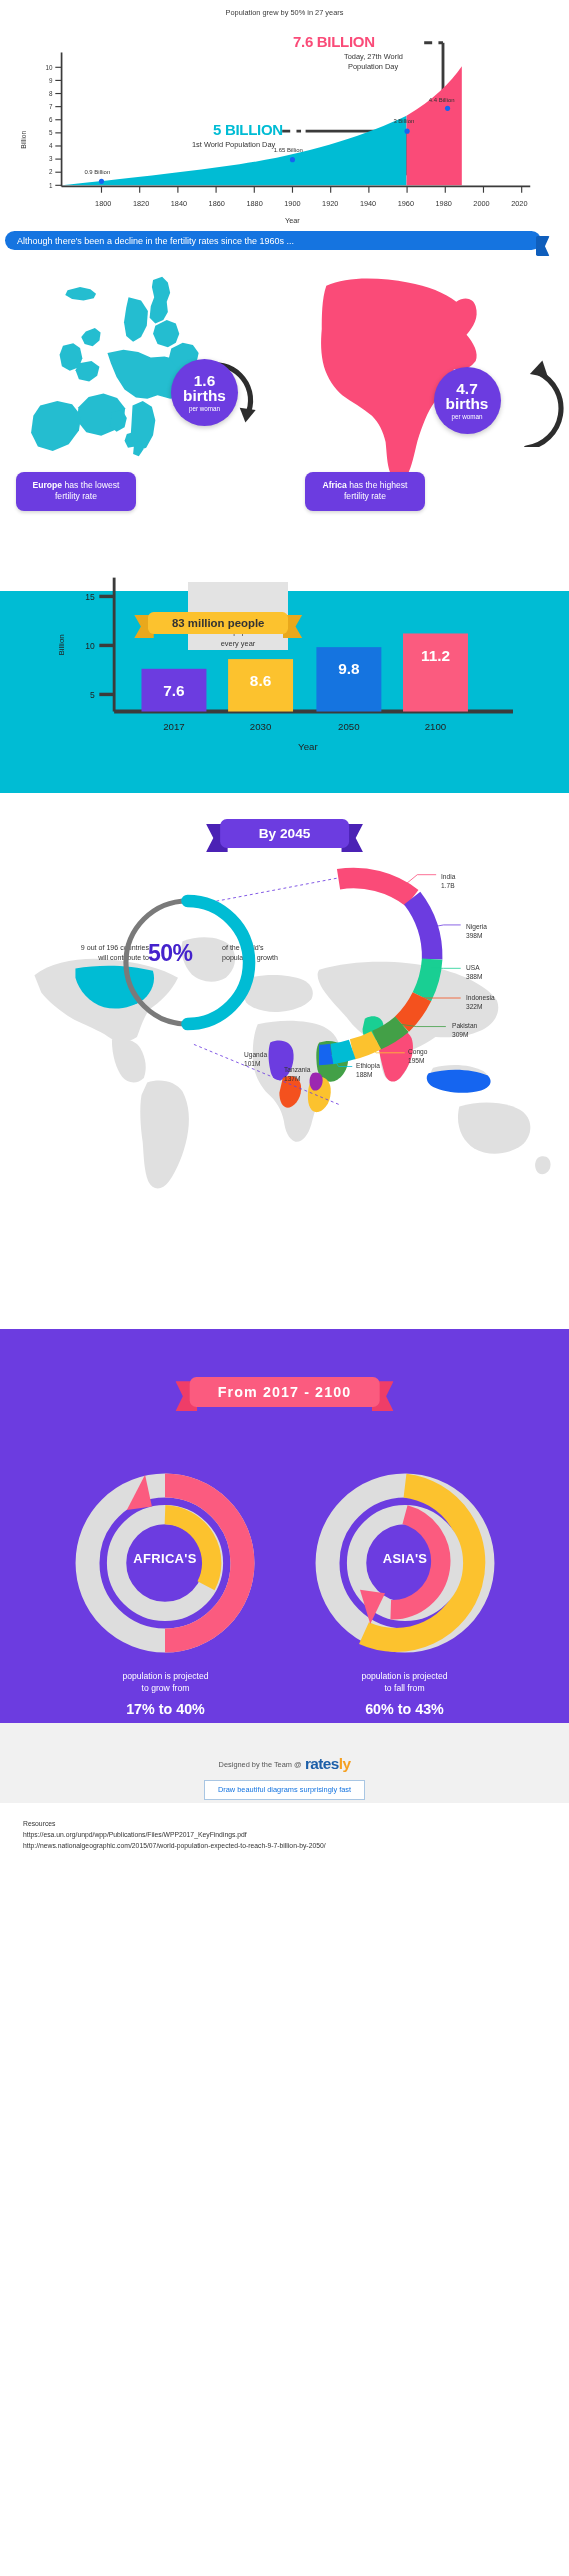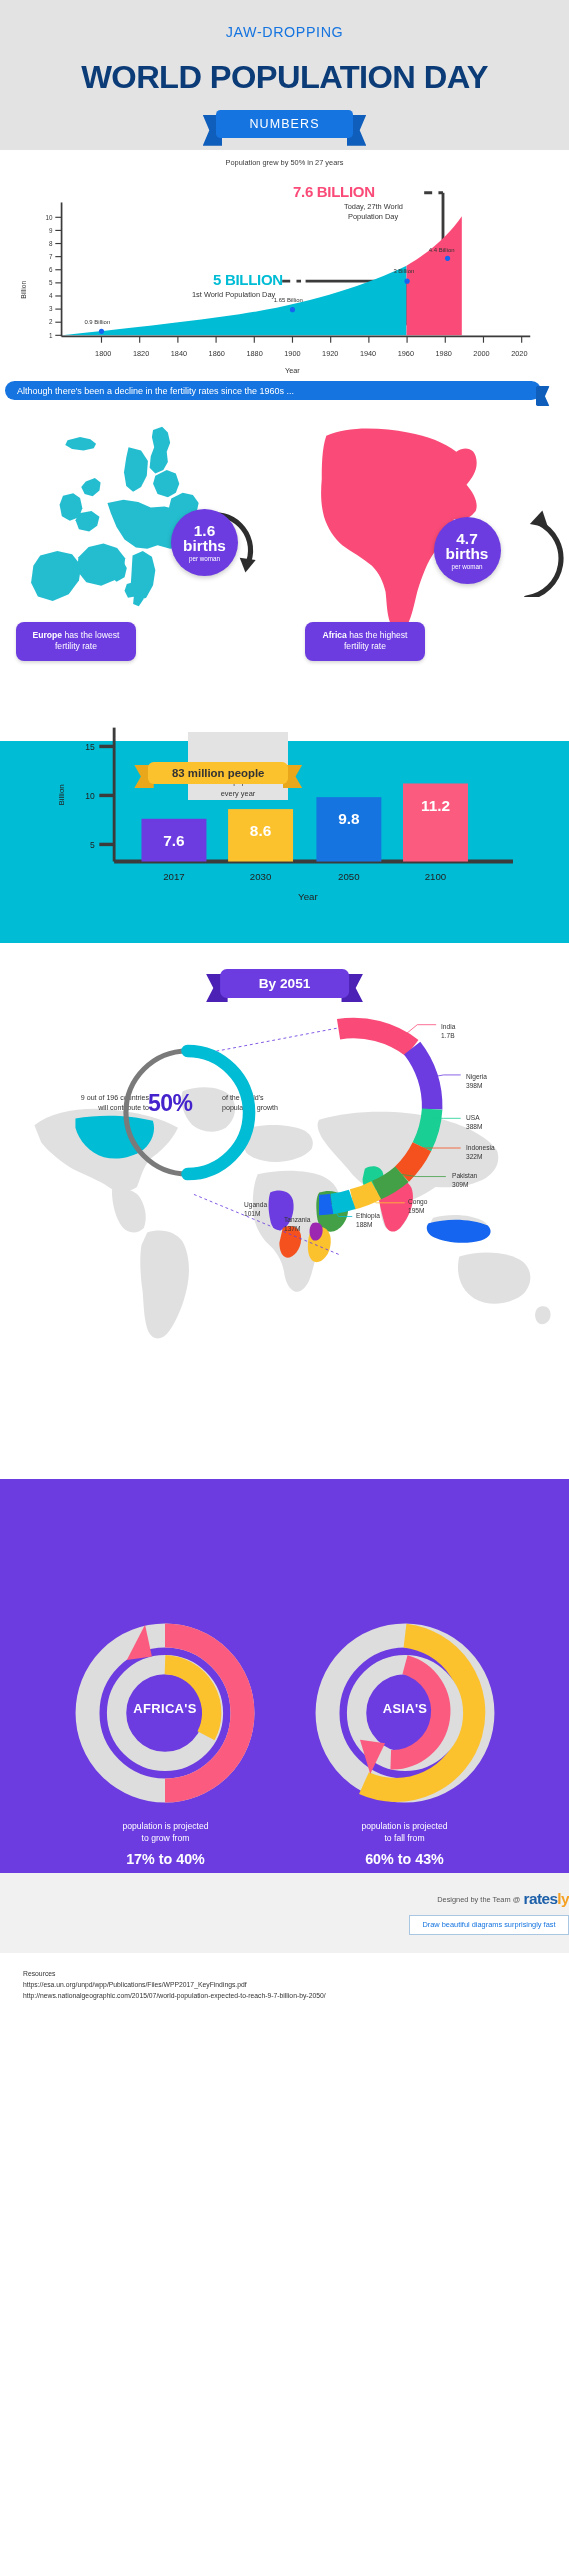--- a/index.html
+++ b/index.html
@@ -175,21 +175,21 @@
   .final-cap {
     position:absolute; text-align:center; color:#fff;
     font-size:8.6px; line-height:12px; width:171px;
   }
   .final-pct {
     position:absolute; text-align:center; color:#fff;
     font-size:14.3px; font-weight:bold; width:171px;
   }
 
   
-  .footer { background:#f1f1f1; height:80px; position:relative; text-align:right; padding-top:17px; }
+  .footer { background:#f1f1f1; height:80px; position:relative; text-align:center; padding-top:32px; }
   .byline { font-size:7.4px; color:#555; display:inline-flex; align-items:center; gap:3.4px; }
   .creately { font-size:15.4px; font-weight:bold; letter-spacing:-0.6px; }
   .creately .c1 { color:#1d5fa8; }
   .creately .c2 { color:#f5a022; }
   .cta {
     display:inline-block; margin-top:6.8px;
     border:0.6px solid #a9c6e3;
     color:#1574e0;
     font-size:7.4px;
     padding:4.6px 12.5px;
@@ -197,29 +197,20 @@
   }
   .resources { background:#fff; padding:16px 23px 17px 23px; font-size:6.8px; line-height:10.8px; color:#333; }
 
   svg { display:block; }
 </style>
 </head>
 <body>
 
 <div class="page">
 
-  <div class="header">
-    <div class="kicker">JAW-DROPPING</div>
-    <div class="main-title">WORLD POPULATION DAY</div>
-    <div class="ribbon ribbon-numbers">
-      <div class="tail l"></div>
-      <div class="tail r"></div>
-      <div class="body">NUMBERS</div>
-    </div>
-  </div>
 
   <div class="subcaption">Population grew by 50% in 27 years</div>
 
   <div class="linechart-sec">
 
     <div class="annot annot-big annot-pink" style="left:293px; top:16px;">7.6 BILLION</div>
     <div class="annot annot-sub" style="left:344px; top:35px; text-align:left;">Today, 27th World</div>
     <div class="annot annot-sub" style="left:348px; top:45px; text-align:left;">Population Day</div>
 
     <div class="annot annot-big annot-cyan" style="left:213px; top:104px;">5 BILLION</div>
@@ -449,21 +440,21 @@
       </g>
       <text x="540" y="355" font-size="17" fill="#222" text-anchor="middle" font-family="Liberation Sans, sans-serif">Year</text>
     </svg>
   </div>
 
   <div class="by2050-sec">
 
     <div class="ribbon ribbon-purple">
       <div class="tail l"></div>
       <div class="tail r"></div>
-      <div class="body">By 2051</div>
+      <div class="body">By 2045</div>
     </div>
 
     <svg width="569" height="319" viewBox="0 0 998 560" style="position:absolute;left:0;top:114px;">
       <g fill="#e0e0e0">
 
         <path d="M60,120 C90,96 140,88 190,92 C240,96 285,108 312,124 C300,150 280,166 262,180
                  C250,196 246,214 240,228 C224,240 204,238 190,228 C172,216 150,208 130,198
                  C110,186 86,168 72,150 Z"></path>
         <path d="M196,232 C218,228 238,234 246,248 C256,266 258,284 252,300
                  C240,312 224,310 214,298 C204,284 196,262 196,232 Z"></path>
@@ -601,20 +592,25 @@
       <div>137M</div>
     </div>
     <div class="legend-lbl" style="left:244px; top:258px;">
       <div>Uganda</div>
       <div>101M</div>
     </div>
   </div>
 
   <div class="final-sec">
 
+    <div class="ribbon ribbon-pink">
+      <div class="tail l"></div>
+      <div class="tail r"></div>
+      <div class="body">From 2017 - 2100</div>
+    </div>
 
     <svg width="188" height="188" viewBox="0 0 330 330" style="position:absolute; left:71px; top:140px;">
 
       <circle cx="165" cy="165" r="136" fill="none" stroke="#dddddd" stroke-width="42"></circle>
       <path d="M165,29 A136,136 0 0 1 165,301" fill="none" stroke="#fb5b7f" stroke-width="42"></path>
 
       <circle cx="165" cy="165" r="85" fill="none" stroke="#dddddd" stroke-width="34"></circle>
       <path d="M165,80 A85,85 0 0 1 237,205" fill="none" stroke="#fcc22e" stroke-width="34"></path>
 
       <polygon points="130,10 98,72 142,66" fill="#fb5b7f"></polygon>

